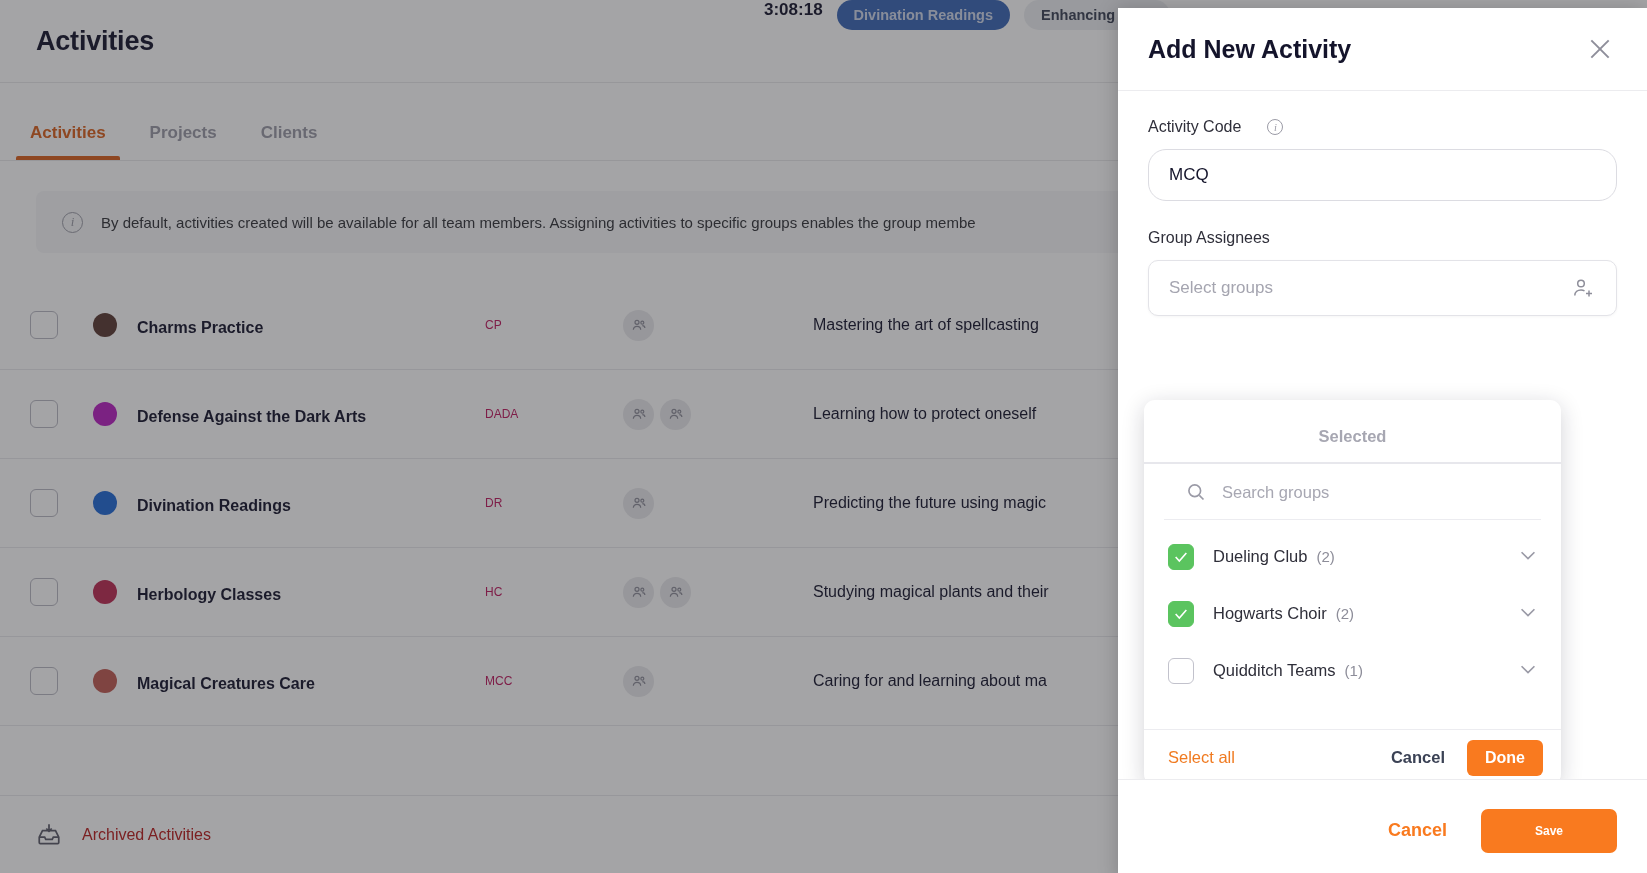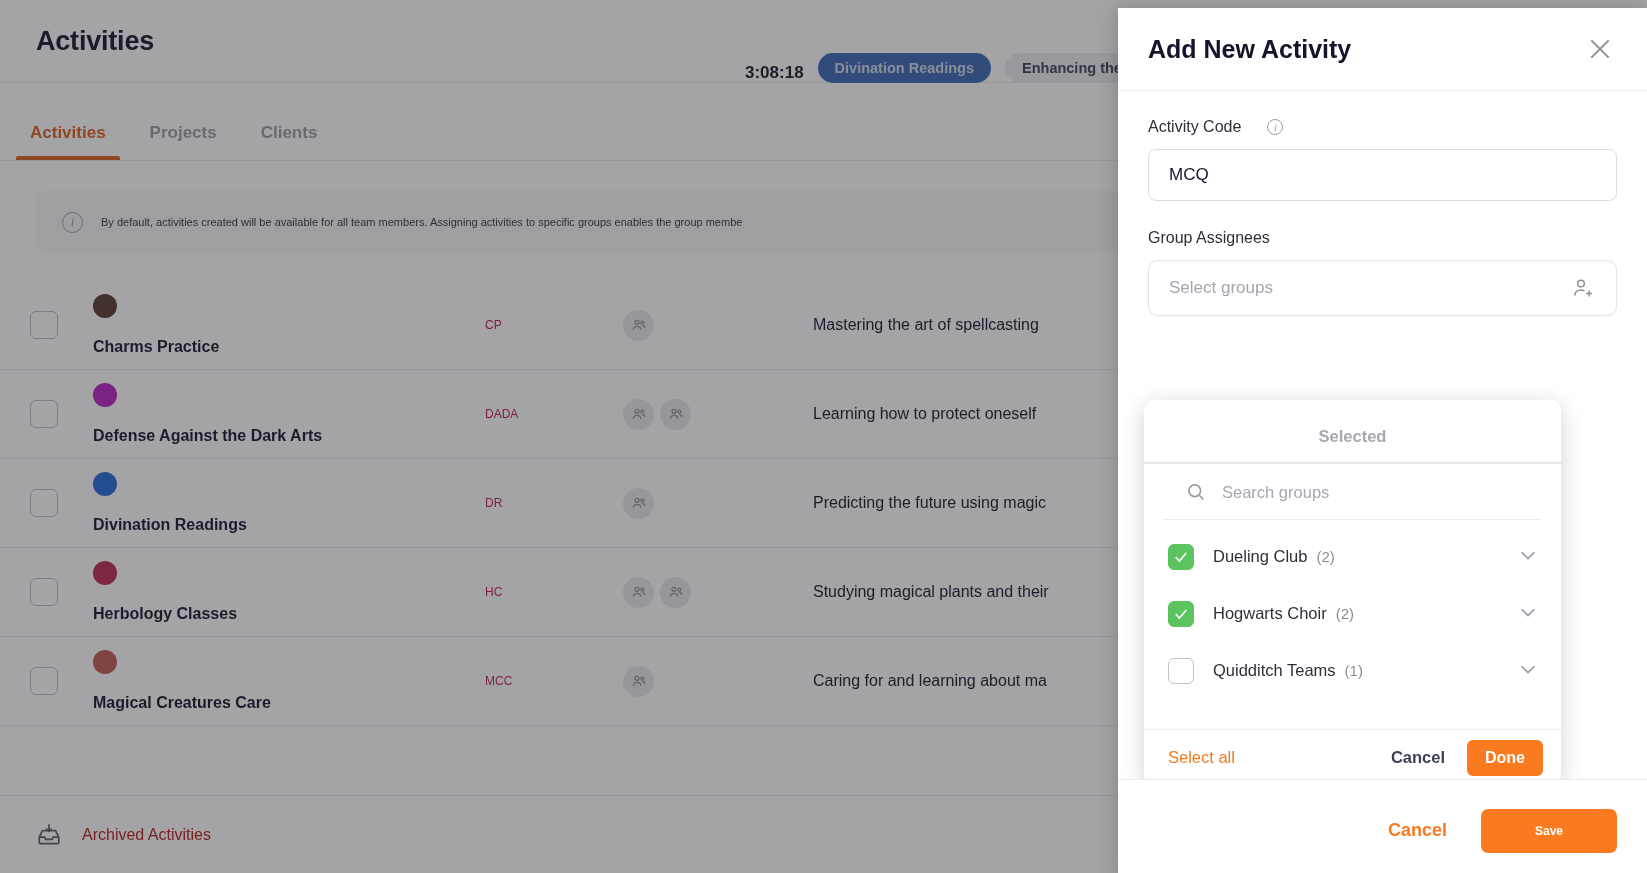--- a/index.html
+++ b/index.html
@@ -22,22 +22,22 @@
     background: #ffffff;
     display: flex; align-items: center;
     border-bottom: 1px solid #e8e8ea;
     padding: 0 36px;
   }
   .page-title {
     font-size: 27px; font-weight: bold; color: #14142b;
     letter-spacing: -0.2px;
   }
   .header-right {
-    position: absolute; left: 745px; top: 0; height: 83px;
-    display: flex; align-items: flex-end; gap: 14px;
+    position: absolute; left: 764px; top: 0; height: 83px;
+    display: flex; align-items: flex-start; gap: 14px;
     white-space: nowrap;
   }
   .timer-text {
     font-size: 17px; font-weight: bold; color: #14142b;
     font-variant-numeric: tabular-nums;
   }
   .pill {
     height: 30px; border-radius: 15px;
     display: flex; align-items: center;
     padding: 0 17px;
@@ -69,21 +69,21 @@
 
   .notice {
     margin: 30px 36px 0 36px;
     height: 62px;
     background: #f6f7f9;
     border-radius: 8px;
     display: flex; align-items: center;
     padding: 0 26px; gap: 18px;
   }
   .notice-text {
-    font-size: 11px; color: #323338;
+    font-size: 15px; color: #323338;
     white-space: nowrap; overflow: hidden;
   }
 
   .info-circle {
     width: 21px; height: 21px; border-radius: 50%;
     border: 1.6px solid #9b9ba6;
     display: flex; align-items: center; justify-content: center;
     font-size: 13px; font-family: "Liberation Serif", serif;
     font-style: italic; color: #9b9ba6; flex: none;
   }
@@ -96,21 +96,21 @@
     height: 89px;
     border-bottom: 1px solid #e9e9ec;
     padding-left: 30px;
   }
   .tbl-head { height: 48px; border-bottom: 1px solid #e9e9ec; }
   .cb {
     width: 28px; height: 28px; flex: none;
     border: 1.7px solid #b9b9c3; border-radius: 6px;
     background: #fff;
   }
-  .col-name { width: 427px; display: flex; align-items: flex-start; gap: 20px; padding-left: 35px; flex-direction: column; }
+  .col-name { width: 427px; display: flex; align-items: flex-end; gap: 20px; padding-left: 35px; }
   .dot { width: 24px; height: 24px; border-radius: 50%; flex: none; }
   .act-name { font-size: 16px; font-weight: bold; color: #14142b; }
   .col-code { width: 138px; font-size: 12px; color: #be185d; }
   .col-assignees { width: 190px; display: flex; align-items: center; gap: 6px; }
   .col-desc { font-size: 16px; color: #14142b; white-space: nowrap; }
   .avatar {
     width: 31px; height: 31px; border-radius: 50%;
     background: #e9e9ec; display: flex; align-items: center; justify-content: center;
     flex: none;
   }
@@ -159,21 +159,21 @@
     flex: 1; position: relative;
     padding: 27px 30px 0 30px;
     overflow: hidden;
   }
   .field-label {
     display: flex; align-items: center; gap: 26px;
     font-size: 16px; color: #2f2f3a; margin-bottom: 13px;
   }
   .text-input {
     width: 100%; height: 52px;
-    border: 1.4px solid #dcdce2; border-radius: 8px;
+    border: 1.4px solid #dcdce2; border-radius: 18px;
     display: flex; align-items: center;
     padding: 0 20px;
     font-size: 17px; color: #14142b;
     background: #fff;
   }
   .select-box {
     width: 100%; height: 56px;
     border: 1.4px solid #e3e3e8; border-radius: 10px;
     display: flex; align-items: center; justify-content: space-between;
     padding: 0 20px;

